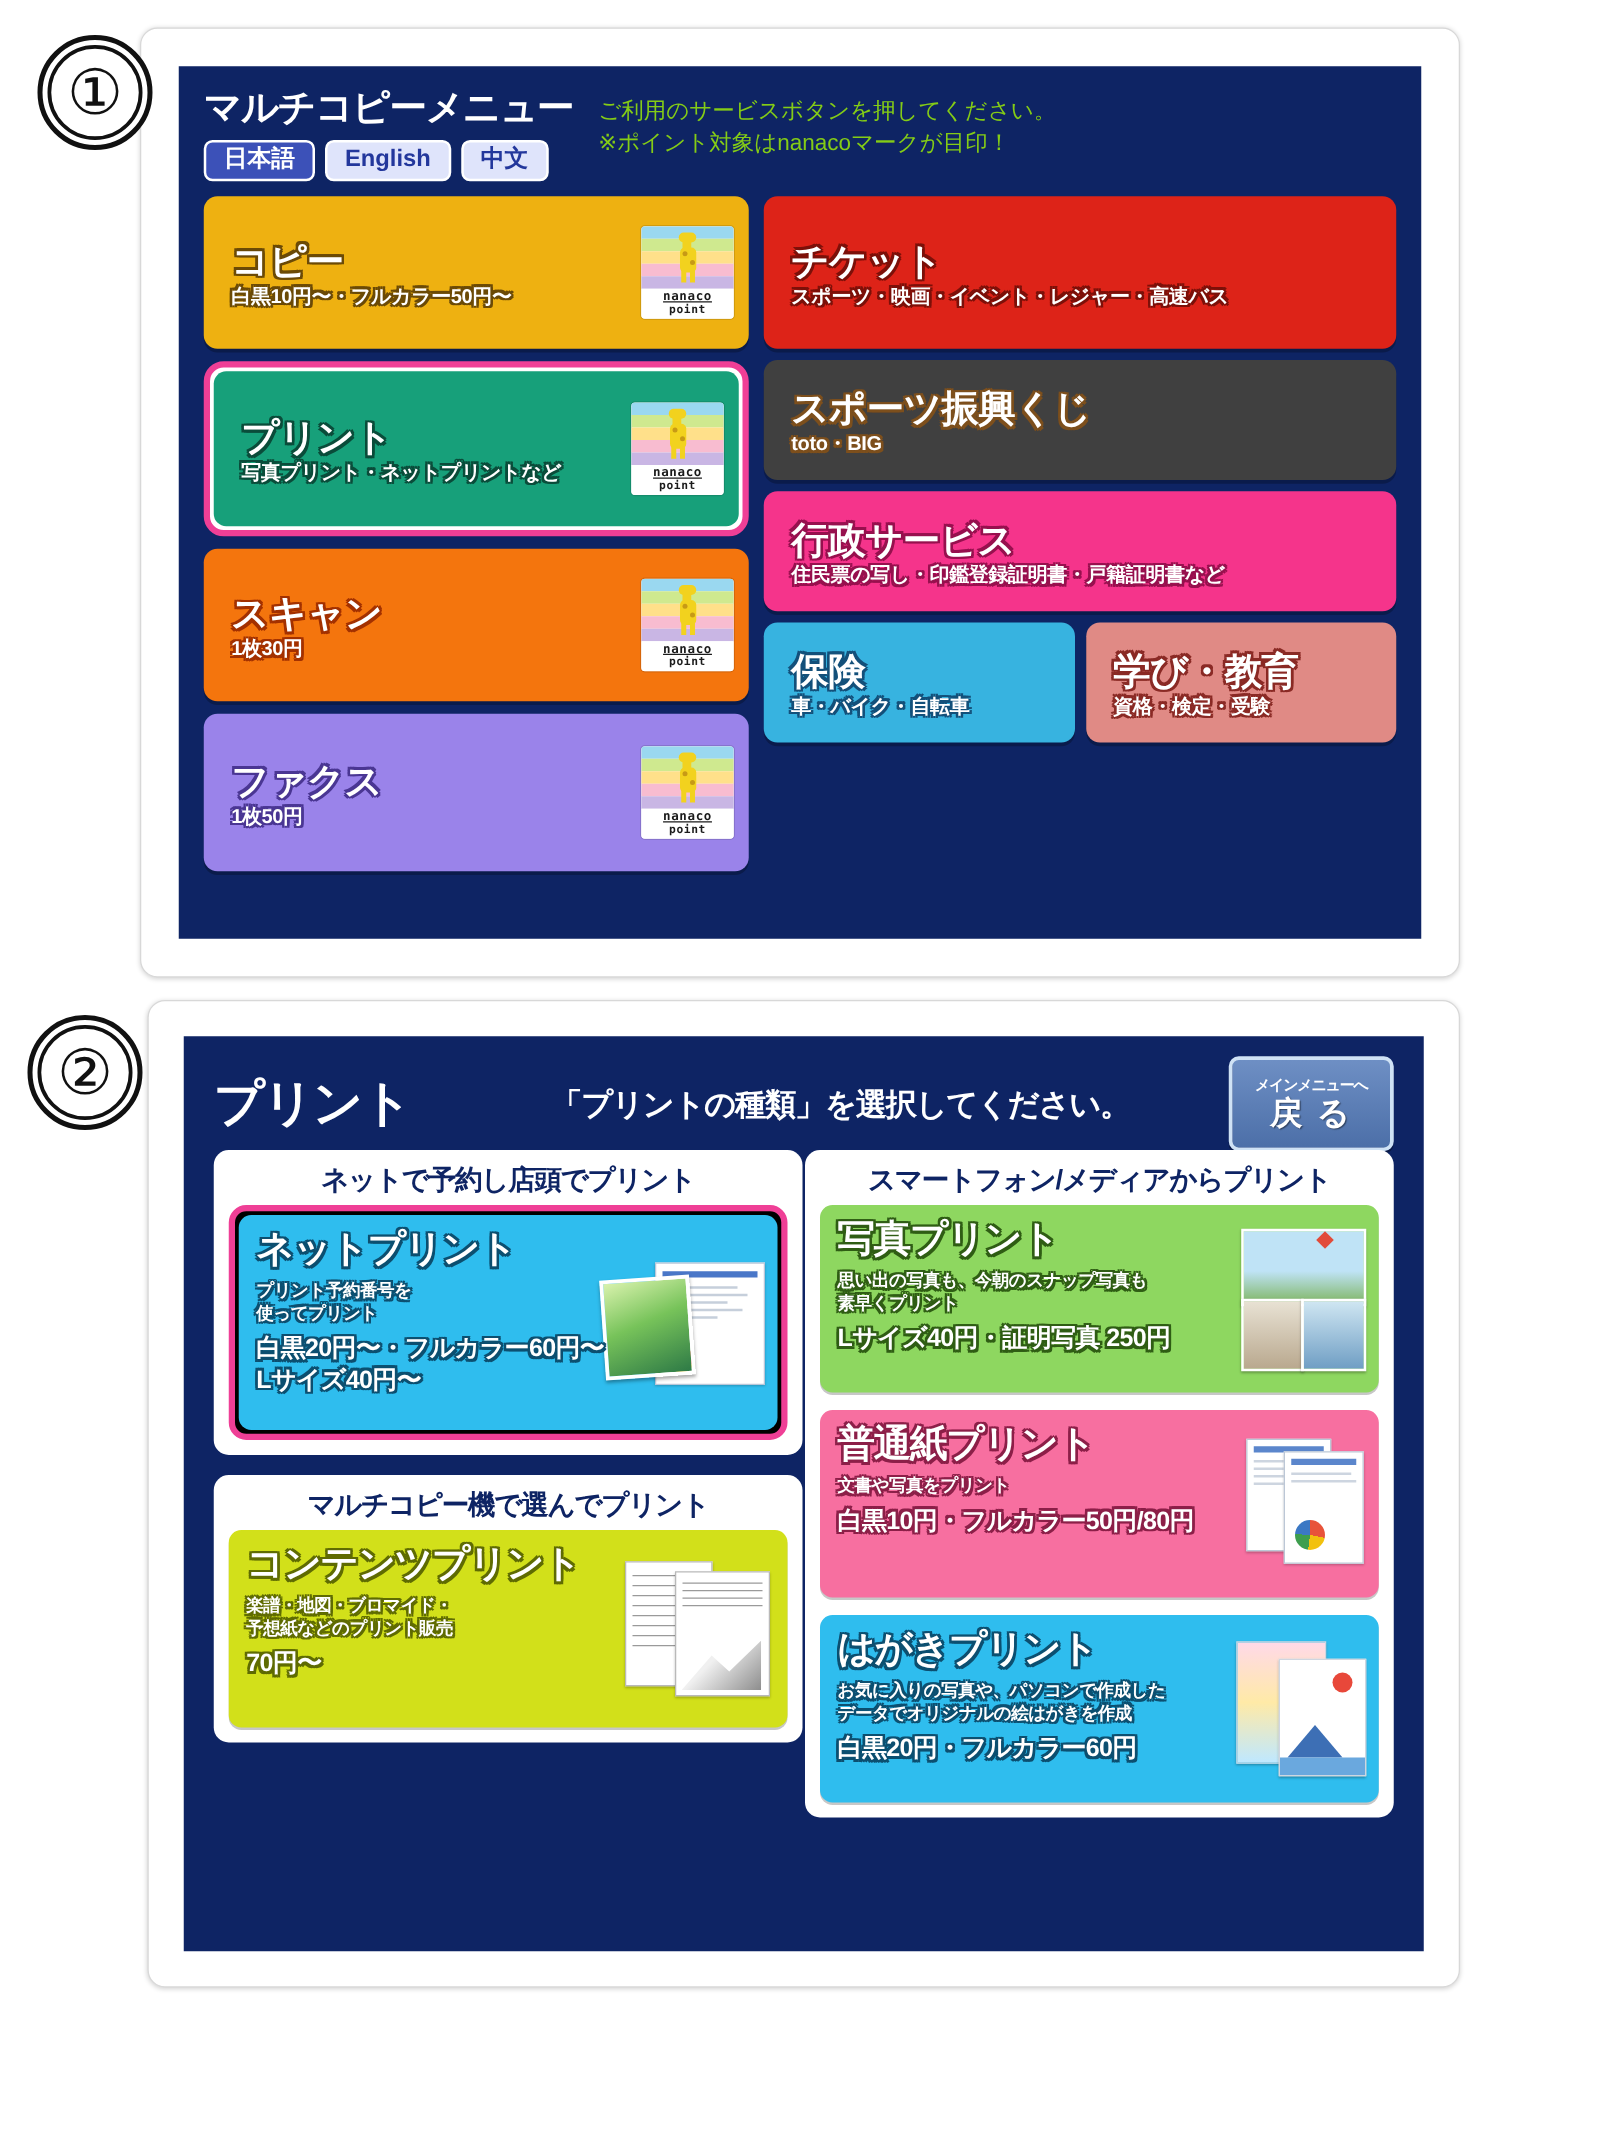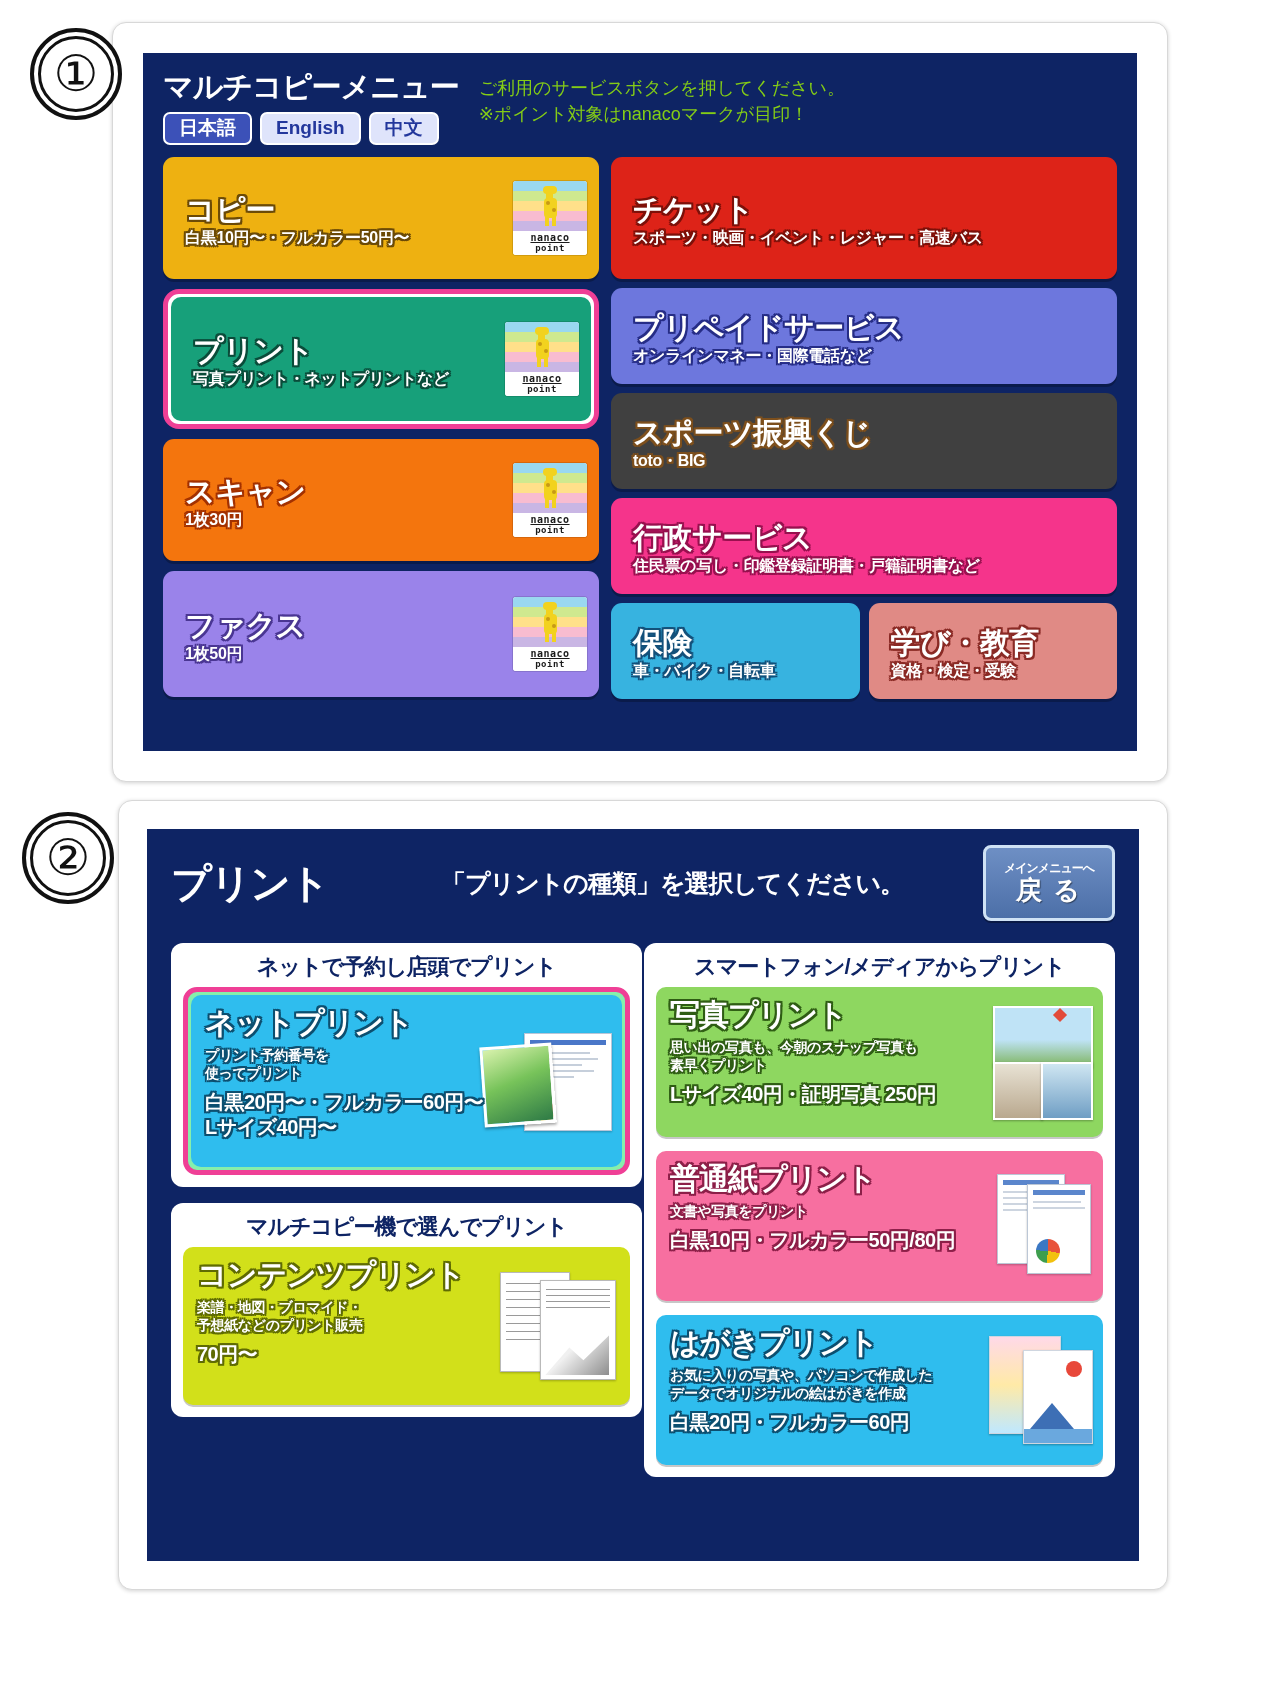--- a/index.html
+++ b/index.html
@@ -154,42 +154,42 @@
     background:linear-gradient(#6e8fc4,#4c6fa8);
     border:3px solid #cfe2f5;
     display:flex;flex-direction:column;align-items:center;justify-content:center;
     box-shadow:0 2px 0 rgba(0,0,0,.3);
     box-sizing:border-box;
   }
   .backbtn .bt1{font-size:12px;color:#fff;font-weight:bold;line-height:1;letter-spacing:-1px;}
   .backbtn .bt2{font-size:26px;color:#fff;font-weight:bold;line-height:1.1;margin-top:2px;letter-spacing:2px;
     text-shadow:1px 1px 1px rgba(0,0,0,.45);}
 
-  .body2{display:flex;gap:2px;margin-top:28px;}
+  .body2{display:flex;gap:2px;margin-top:5px;}
   .g2col{flex:1;display:flex;flex-direction:column;gap:16px;}
 
   .group{
     background:#ffffff;border-radius:12px;padding:8px 12px 12px 12px;
     box-sizing:border-box;
   }
   .group-h{
     text-align:center;color:#0e2464;font-size:22px;font-weight:bold;
     letter-spacing:-1px;padding:4px 0 8px 0;line-height:1.1;
   }
   .card{
     position:relative;border-radius:10px;overflow:hidden;box-sizing:border-box;
     padding:12px 14px;min-height:120px;
     box-shadow:0 2px 0 rgba(0,0,0,.22);
   }
   .card .ct{font-size:30px;font-weight:bold;line-height:1.08;letter-spacing:-1px;}
   .card .cd{font-size:14px;font-weight:bold;line-height:1.3;margin-top:6px;letter-spacing:-0.4px;}
   .card .cp{font-size:20px;font-weight:bold;line-height:1.25;margin-top:8px;letter-spacing:-0.5px;}
   .card .txtcol{width:70%;position:relative;z-index:2;}
 
-  .sel2{border:5px solid #ef3f96;border-radius:14px;padding:3px;background:#86efac;box-sizing:border-box;}
+  .sel2{border:5px solid #ef3f96;border-radius:14px;padding:3px;background:#000000;box-sizing:border-box;}
   .sel2 > .card{box-shadow:none;}
 
   
   .thumb{position:absolute;right:10px;top:50%;transform:translateY(-50%);z-index:1;}
 
   .th-np{width:130px;height:96px;}
   .th-np .doc{position:absolute;right:0;top:0;width:86px;height:96px;background:#fff;border:1px solid #b9c6d8;box-shadow:0 1px 2px rgba(0,0,0,.25);}
   .th-np .doc .bar{position:absolute;left:5px;right:5px;height:5px;background:#4a77c8;top:6px;}
   .th-np .doc .ln{position:absolute;left:5px;height:2px;background:#c6cfdb;}
   .th-np .doc .pie{position:absolute;left:8px;bottom:8px;width:22px;height:22px;border-radius:50%;
@@ -372,24 +372,20 @@
           </div>
         </div>
 
         <div class="col-r">
 
           <div class="btn" style="--oc:#7c1009;background:#dd2318;height:122px;">
             <div class="bl ow">チケット</div>
             <div class="bs ow">スポーツ・映画・イベント・レジャー・高速バス</div>
           </div>
 
-          <div class="btn" style="--oc:#262d86;background:#6d77dd;height:96px;">
-            <div class="bl ow">プリペイドサービス</div>
-            <div class="bs ow">オンラインマネー・国際電話など</div>
-          </div>
 
           <div class="btn" style="--oc:#7d4f1c;background:#404040;height:96px;">
             <div class="bl ow">スポーツ振興くじ</div>
             <div class="bs ow">toto・BIG</div>
           </div>
 
           <div class="btn" style="--oc:#97104e;background:#f5348b;height:96px;">
             <div class="bl ow">行政サービス</div>
             <div class="bs ow">住民票の写し・印鑑登録証明書・戸籍証明書など</div>
           </div>

